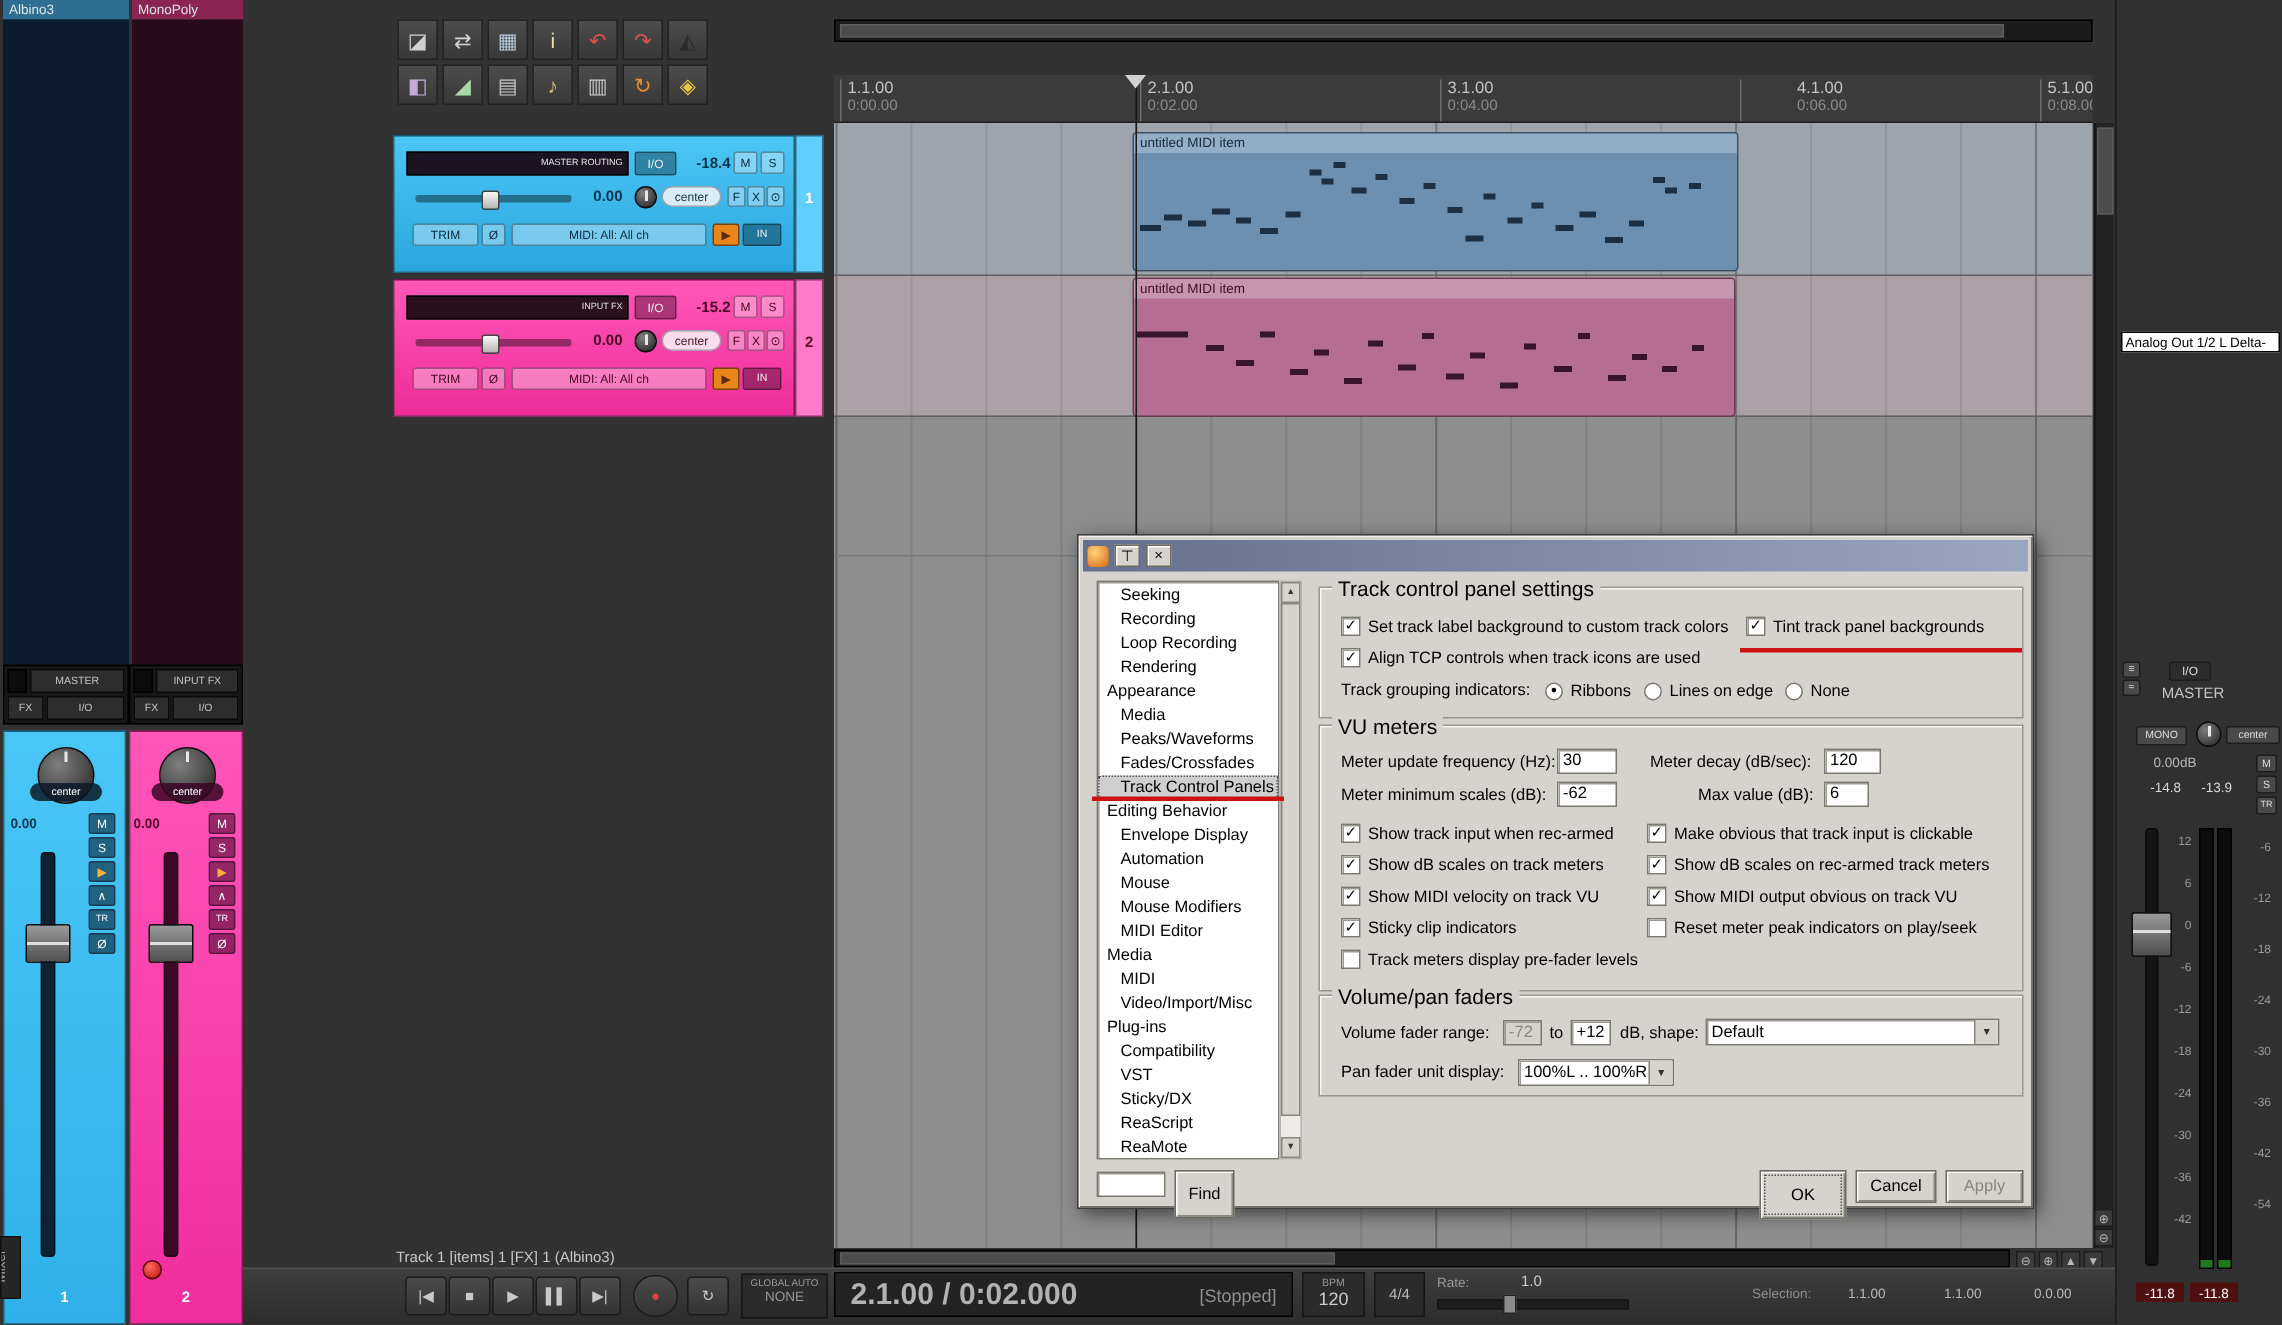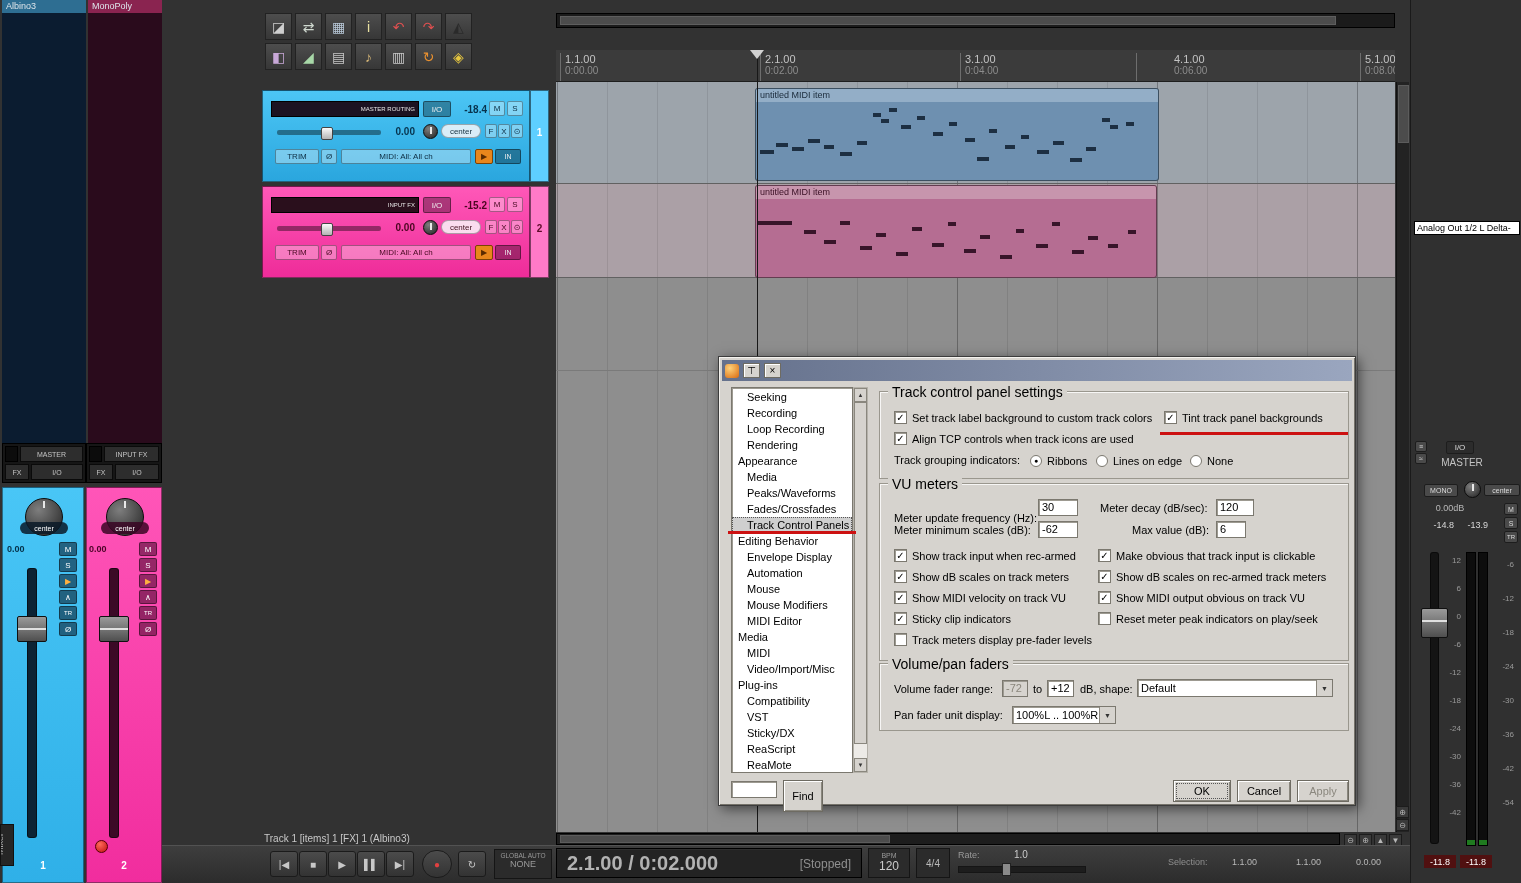--- a/index.html
+++ b/index.html
@@ -270,21 +270,21 @@
       <div class="rtime">0:00.00</div>
     </div>
     <div class="rmark" style="left: 204px;">
       <div class="rbar">2.1.00</div>
       <div class="rtime">0:02.00</div>
     </div>
     <div class="rmark" style="left: 404px;">
       <div class="rbar">3.1.00</div>
       <div class="rtime">0:04.00</div>
     </div>
-    <div class="rmark" style="left: 580px; padding-left: 37px;">
+    <div class="rmark" style="left: 604px; padding-left: 37px;">
       <div class="rbar">4.1.00</div>
       <div class="rtime">0:06.00</div>
     </div>
     <div class="rmark" style="left: 804px;">
       <div class="rbar">5.1.00</div>
       <div class="rtime">0:08.00</div>
     </div>
   </div>
 <div id="arrange">
   <div class="trow" style="top:0;height:102px;background:#9da4ab"></div>
@@ -431,21 +431,21 @@
       <span class="cbl">Lines on edge</span>
     </div>
     <div class="cbrow" style="left:310px;top:61px">
       <span class="rad"></span>
       <span class="cbl">None</span>
     </div>
   </div>
 
   <div class="grp" id="vugrp" style="left:160px;top:126px;width:470px;height:178px">
     <span class="leg">VU meters</span>
-    <span class="flbl" style="left:14px;top:28px">Meter update frequency (Hz):</span>
+    <span class="flbl" style="left:14px;top:18px">Meter update frequency (Hz):</span>
     <div class="tin" style="left:158px;top:15px;width:40px">30</div>
     <span class="flbl" style="left:220px;top:18px">Meter decay (dB/sec):</span>
     <div class="tin" style="left:336px;top:15px;width:38px">120</div>
     <span class="flbl" style="left:14px;top:40px">Meter minimum scales (dB):</span>
     <div class="tin" style="left:158px;top:37px;width:40px">-62</div>
     <span class="flbl" style="left:252px;top:40px">Max value (dB):</span>
     <div class="tin" style="left:336px;top:37px;width:30px">6</div>
   <div class="cbrow" style="left: 14px; top: 64px;">
         <div class="cb" style="position: static;">✓</div>
         <div class="cbl" style="position: static;">Show track input when rec-armed</div>
@@ -497,21 +497,21 @@
     </div>
     <span class="flbl" style="left:14px;top:45px">Pan fader unit display:</span>
     <div class="combo" style="left:132px;top:42px;width:104px">
       <span class="cval">100%L .. 100%R</span>
       <span class="carr">▼</span>
     </div>
   </div>
 
   <div class="tin" style="left:12px;top:424px;width:46px"></div>
   <div class="b3" style="left:64px;top:423px;width:40px;height:32px">Find</div>
-  <div class="b3" style="left:454px;top:423px;width:58px;height:22px;outline:1px dotted #555;outline-offset:-4px">OK</div>
+  <div class="b3" style="left:454px;top:423px;width:58px;height:33px;outline:1px dotted #555;outline-offset:-4px">OK</div>
   <div class="b3" style="left:518px;top:423px;width:54px;height:22px">Cancel</div>
   <div class="b3 dis" style="left:578px;top:423px;width:52px;height:22px">Apply</div>
 </div>
 
 <div class="underline" style="left:1160px;top:432px;width:188px"></div>
 <div class="underline" style="left:728px;top:531px;width:128px"></div>
 
 <div id="transport"></div>
 <div id="tbuttons">
     <div class="transbtn" style="left: 0px; color: rgb(200, 200, 200);">|◀</div>

